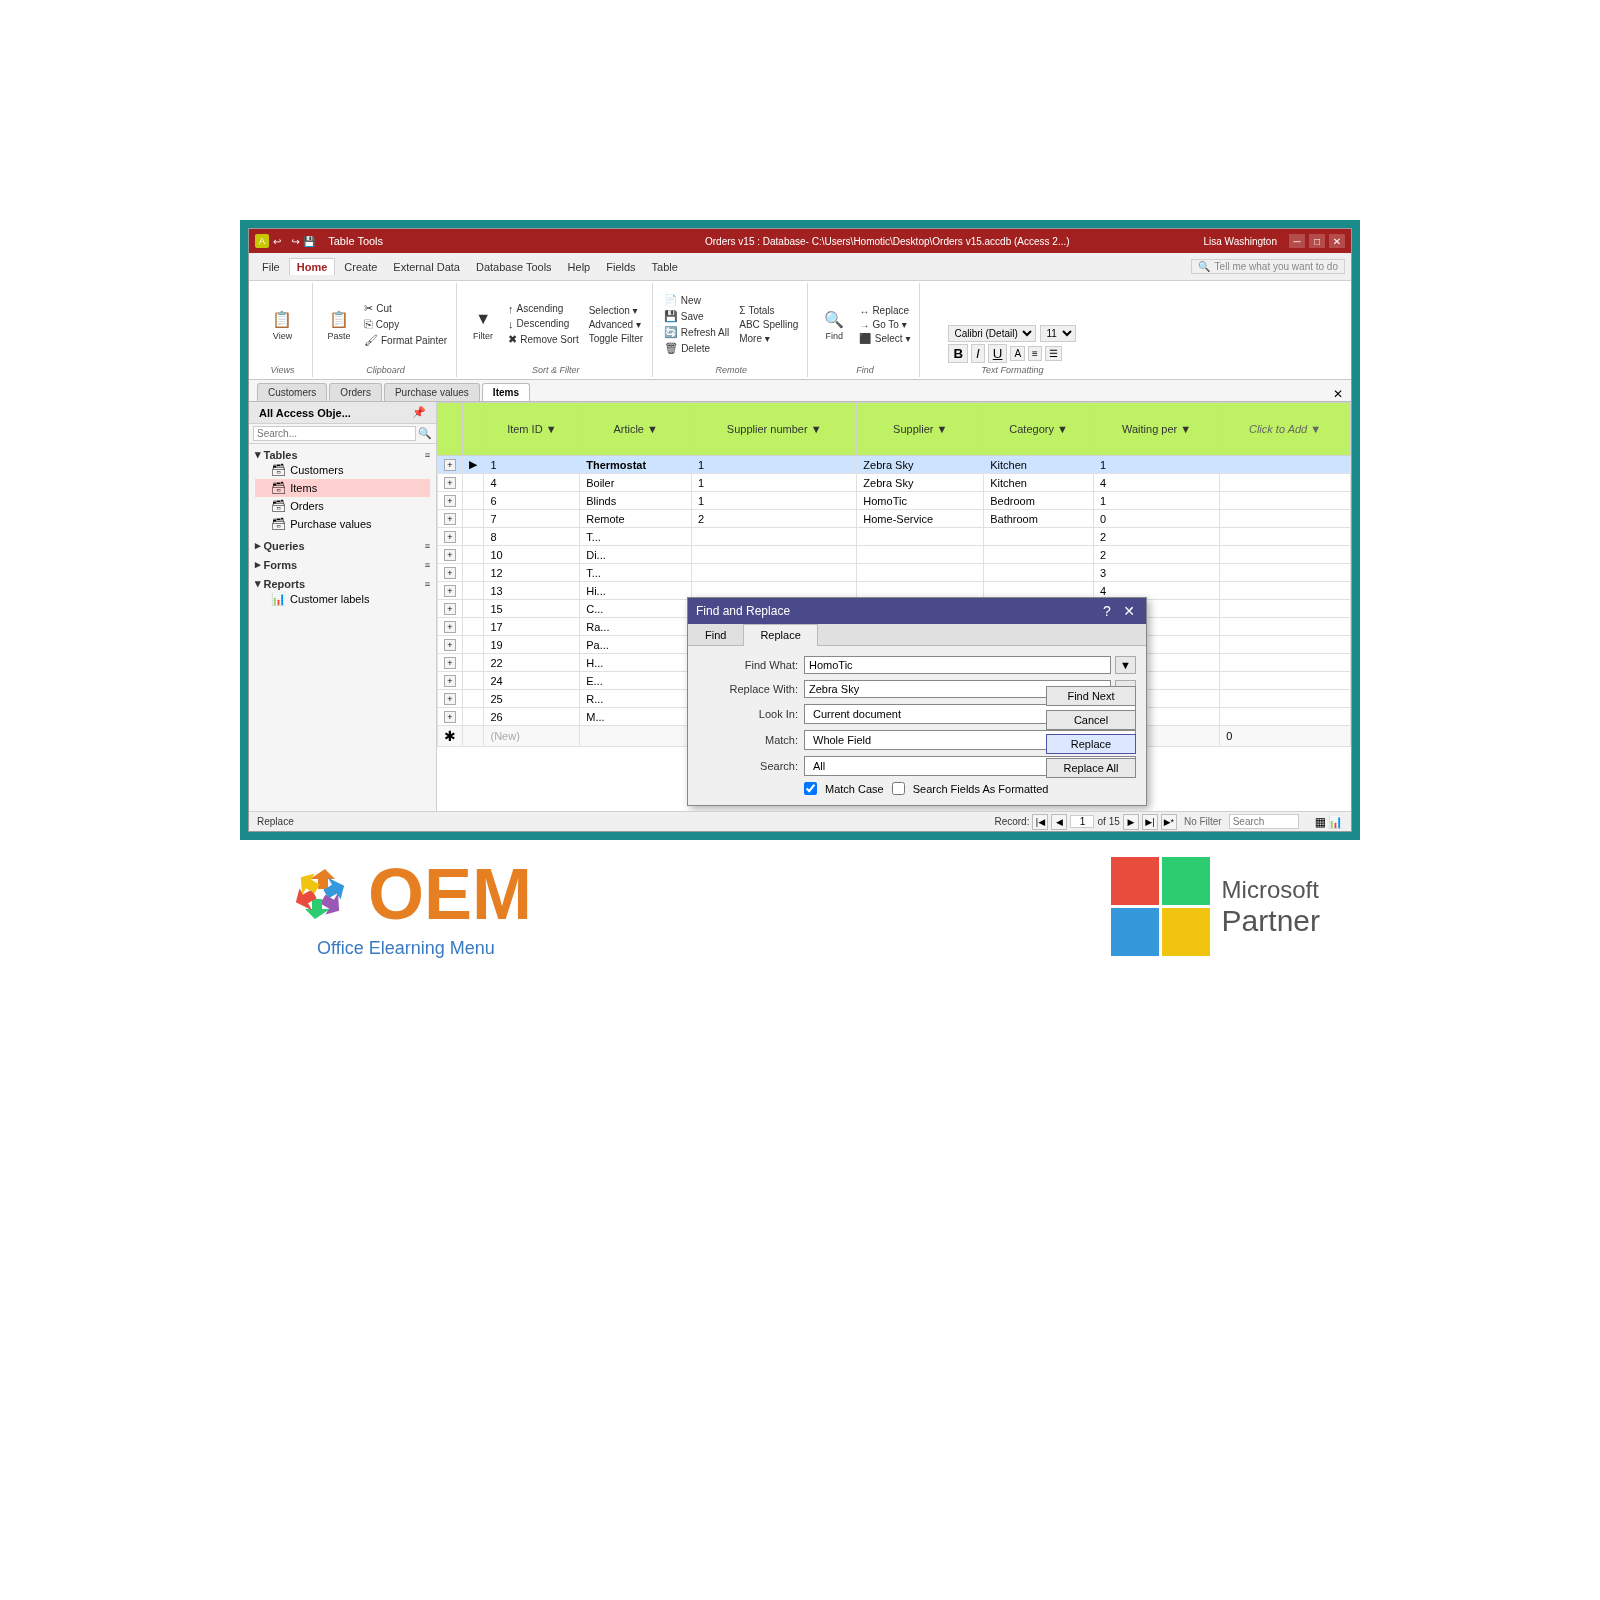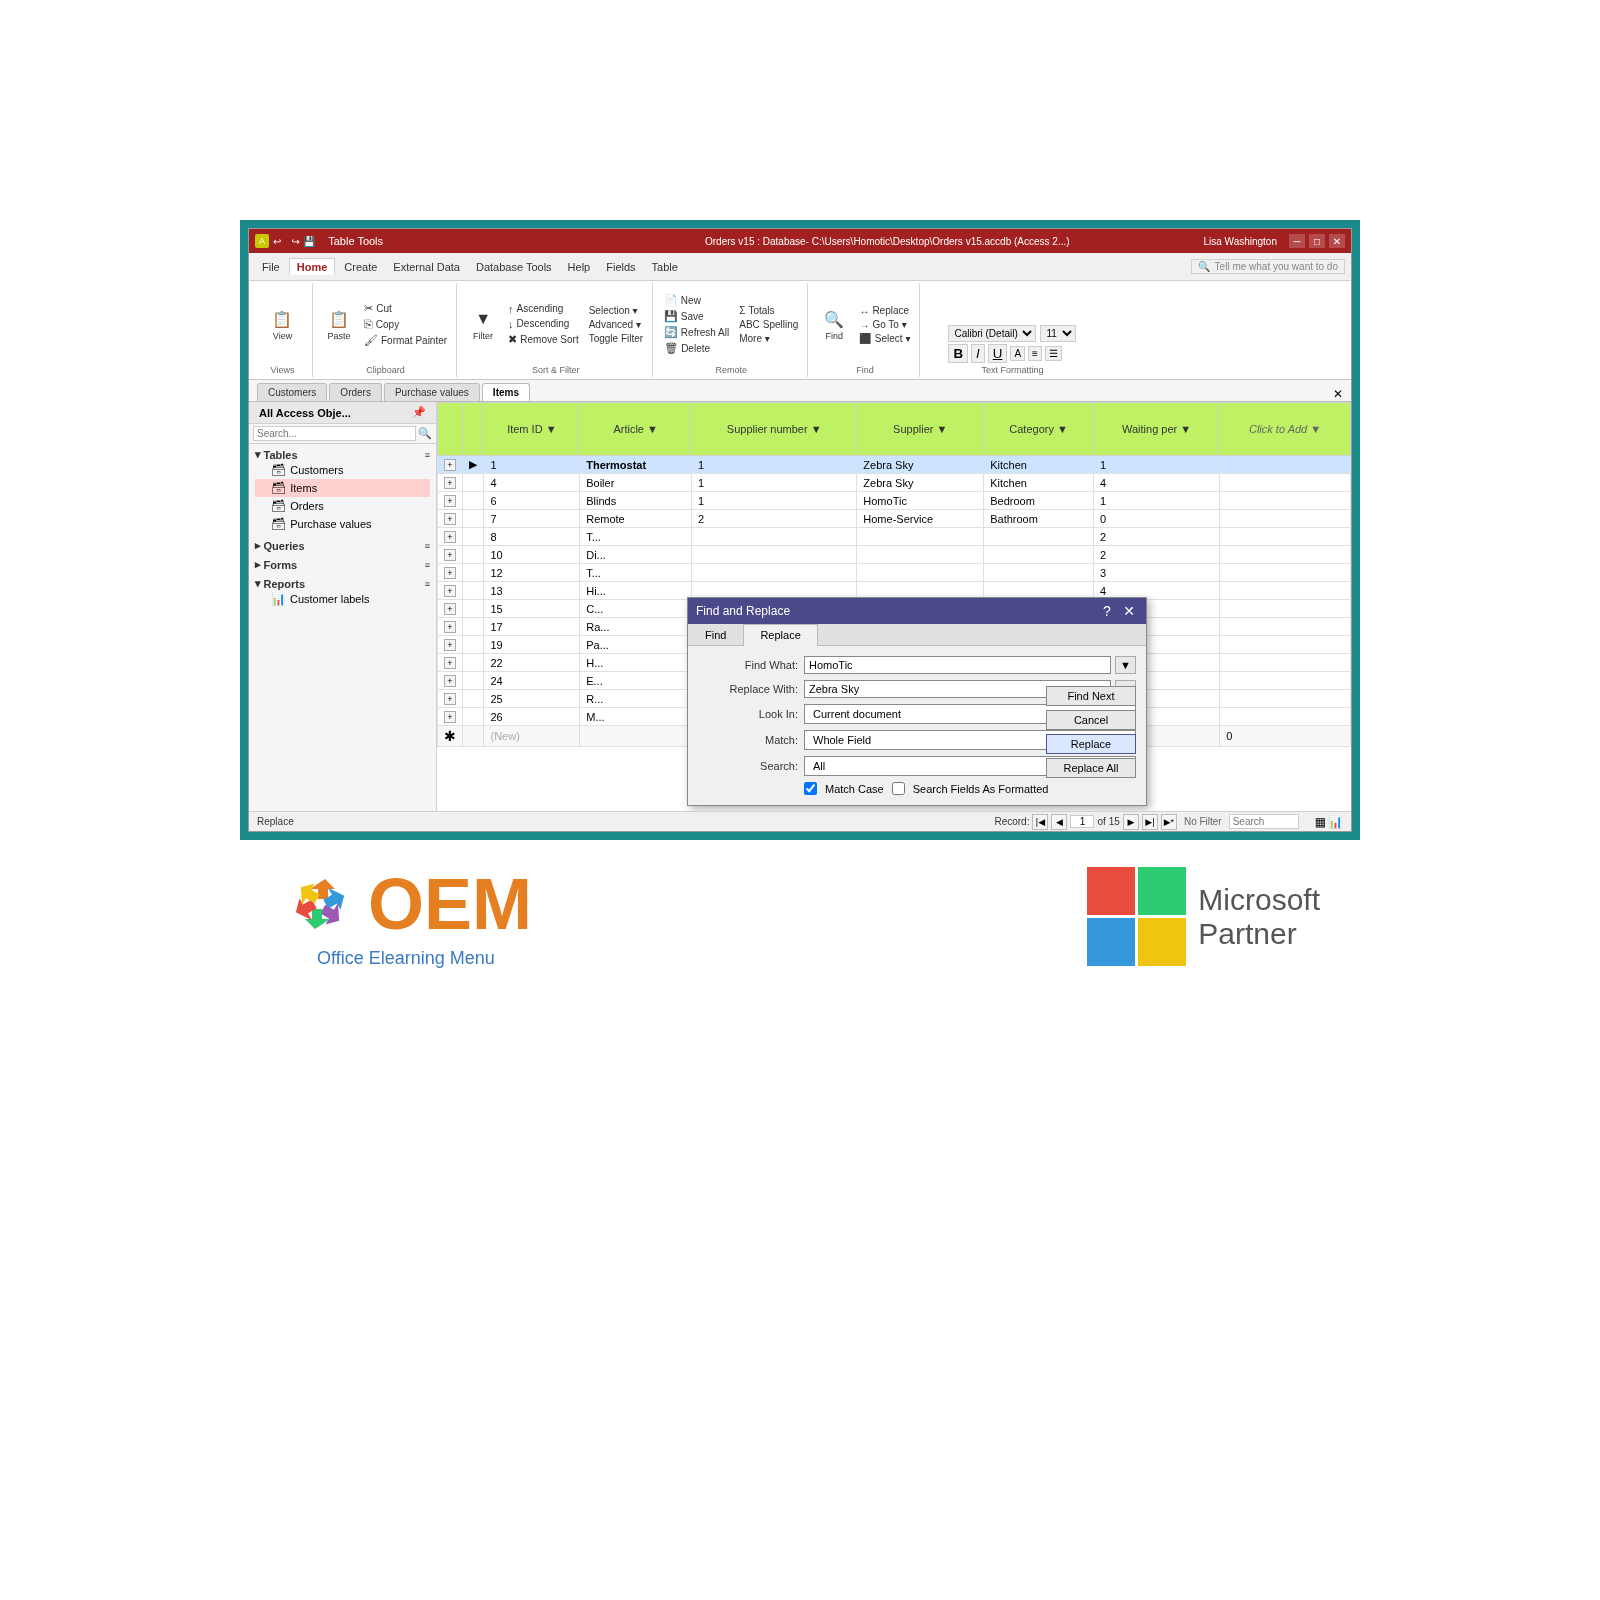--- a/index.html
+++ b/index.html
@@ -135,20 +135,21 @@
       flex-direction: row;
       gap: 4px;
       flex: 1;
       align-items: center;
     }
     .ribbon-group-label {
       font-size: 9px;
       color: #666;
       text-align: left;
       margin-top: 2px;
+      font-style: italic;
     }
     .ribbon-btn {
       display: flex;
       flex-direction: column;
       align-items: center;
       cursor: pointer;
       padding: 2px 3px;
       border-radius: 2px;
       font-size: 9px;
       color: #333;
@@ -448,21 +449,21 @@
       font-size: 11px;
       margin-top: 4px;
     }
     .dialog-fields {
       flex: 1;
     }
 
     
     .bottom-section {
       width: 1120px;
-      padding: 24px 40px;
+      padding: 14px 40px;
       display: flex;
       justify-content: space-between;
       align-items: center;
     }
 
     
     .oem-logo {
       display: flex;
       flex-direction: column;
       align-items: center;
@@ -505,21 +506,21 @@
     }
     .ms-tile.red { background: #e74c3c; }
     .ms-tile.green { background: #2ecc71; }
     .ms-tile.blue { background: #3498db; }
     .ms-tile.yellow { background: #f1c40f; }
     .ms-partner-text {
       display: flex;
       flex-direction: column;
     }
     .ms-partner-microsoft {
-      font-size: 30px;
+      font-size: 24px;
       color: #555;
       font-weight: normal;
     }
     .ms-partner-partner {
       font-size: 30px;
       color: #555;
     }
 
     
     .record-nav {

